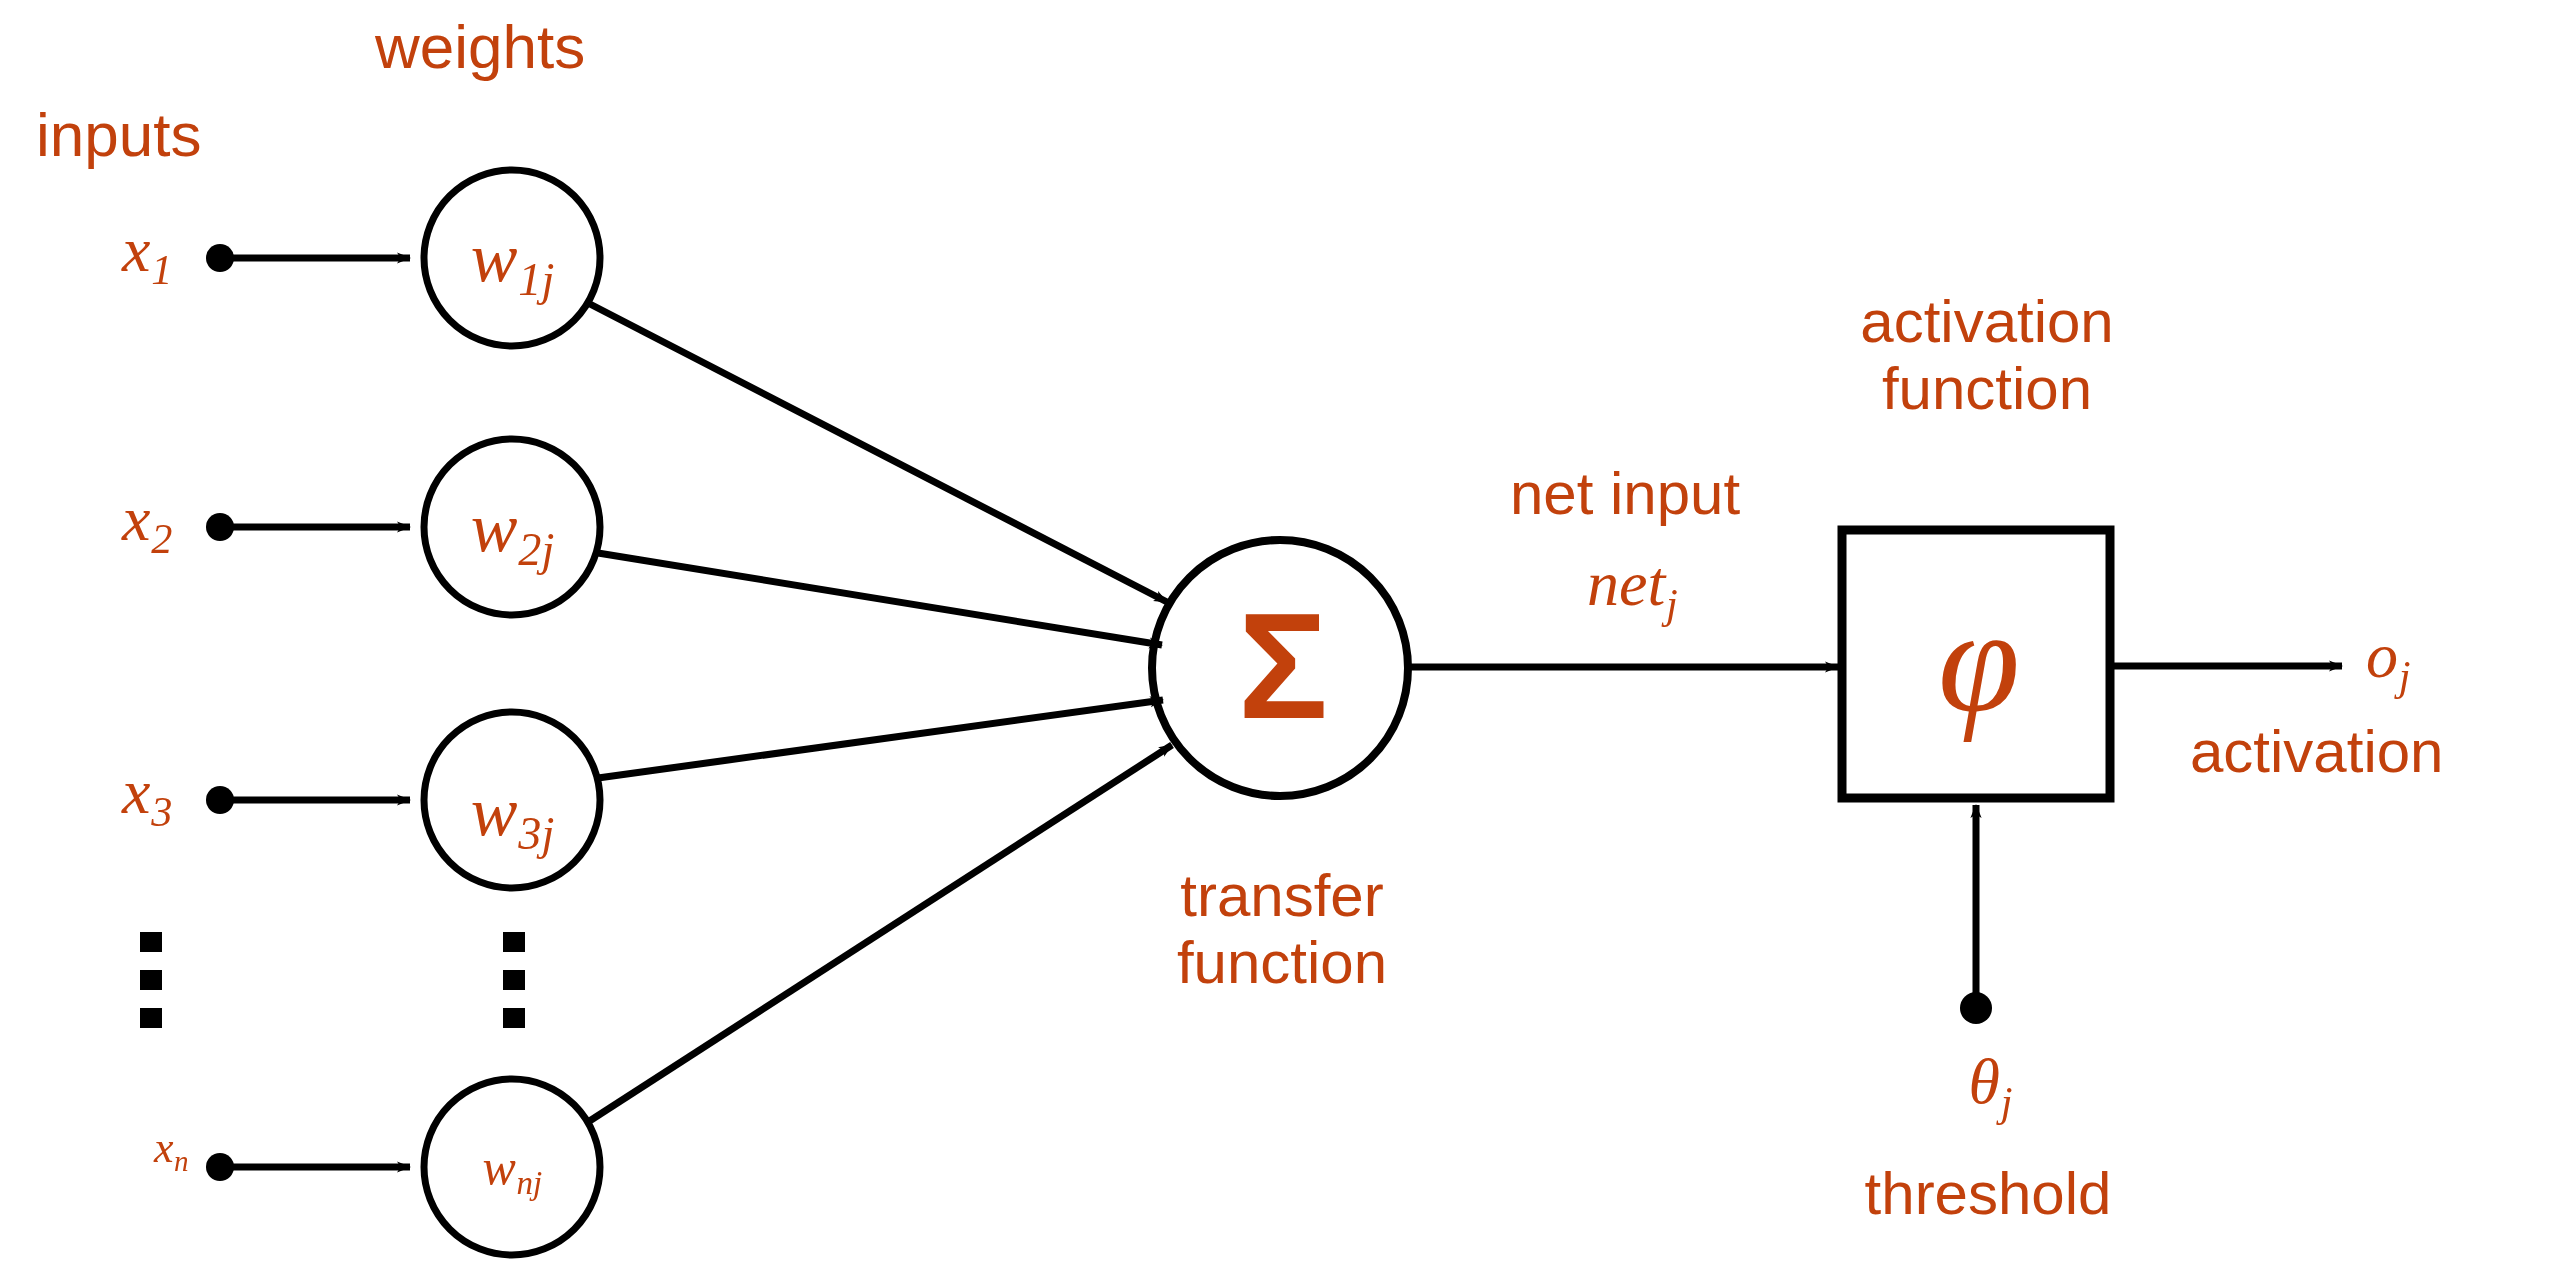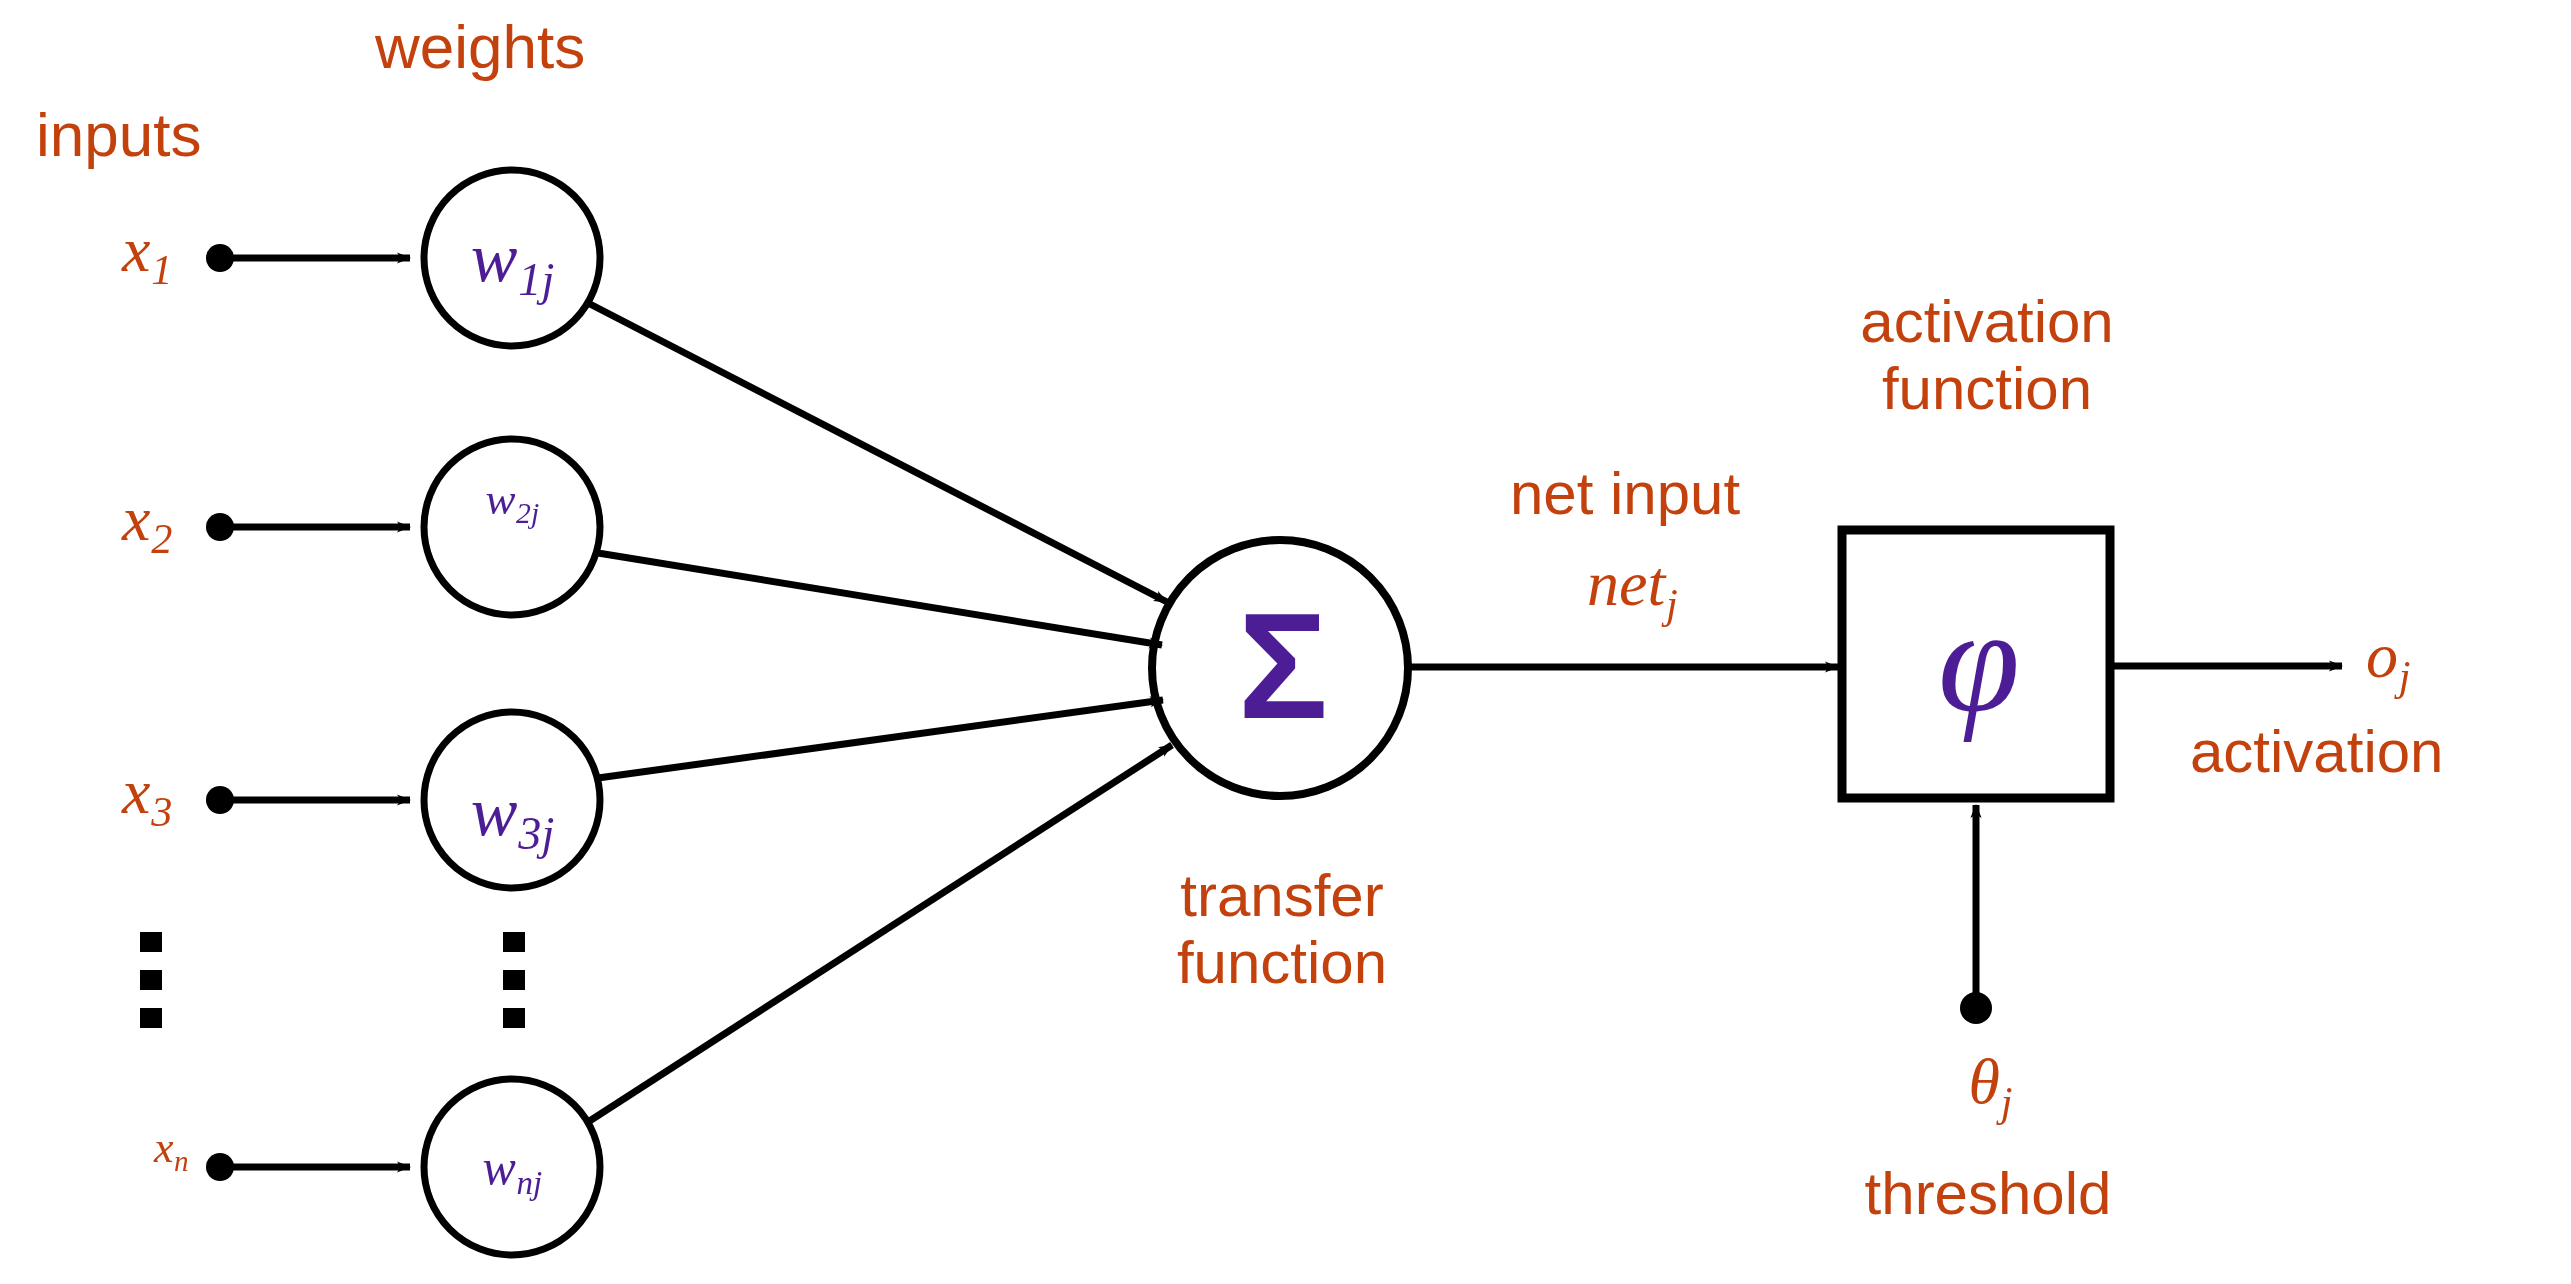--- a/index.html
+++ b/index.html
@@ -43,21 +43,21 @@
     vertical-align: baseline;
     position: relative;
     top: 0.30em;
     left: 0.02em;
   }
   .nodetext {
     position: absolute;
     transform: translate(-50%, -50%);
     text-align: center;
     white-space: nowrap;
-    color: #4c1d95;
+    color: #c2410c;
   }
 </style>
 </head>
 <body>
 
 <div id="canvas">
 
   <svg id="diagram-svg" viewBox="0 0 2571 1284">
     <defs>
       <marker id="arrowHead" markerWidth="14" markerHeight="12" refX="13" refY="6" orient="auto" markerUnits="userSpaceOnUse">
@@ -112,21 +112,21 @@
   <div class="lbl serif-it" style="left:122px; top:214px; font-size:64px;"><span>x</span><span class="sub">1</span></div>
 
   <div class="lbl serif-it" style="left:122px; top:483px; font-size:64px;"><span>x</span><span class="sub">2</span></div>
 
   <div class="lbl serif-it" style="left:122px; top:756px; font-size:64px;"><span>x</span><span class="sub">3</span></div>
 
   <div class="lbl serif-it" style="left:122px; top:1123px; font-size:44px;margin-left:32px;"><span>x</span><span class="sub">n</span></div>
 
   <div class="nodetext serif-it" style="left:512px; top:258px; font-size:70px;"><span>w</span><span class="sub">1j</span></div>
 
-  <div class="nodetext serif-it" style="left:512px; top:499px; font-size:45px;"><span>w</span><span class="sub">2j</span></div>
+  <div class="nodetext serif-it" style="left:512px; top:528px; font-size:70px;"><span>w</span><span class="sub">2j</span></div>
 
   <div class="nodetext serif-it" style="left:512px; top:800px; font-size:70px;margin-top:12px;"><span>w</span><span class="sub">3j</span></div>
 
   <div class="nodetext serif-it" style="left:512px; top:1167px; font-size:50px;"><span>w</span><span class="sub">nj</span></div>
 
   <div class="nodetext sans" style="left:1283px; top:666px; font-size:150px; font-weight:700;">Σ</div>
 
   <div class="lbl sans ctr" style="left:1282px; top:862px; font-size:60px;">
     <div>transfer</div>
     <div>function</div>

